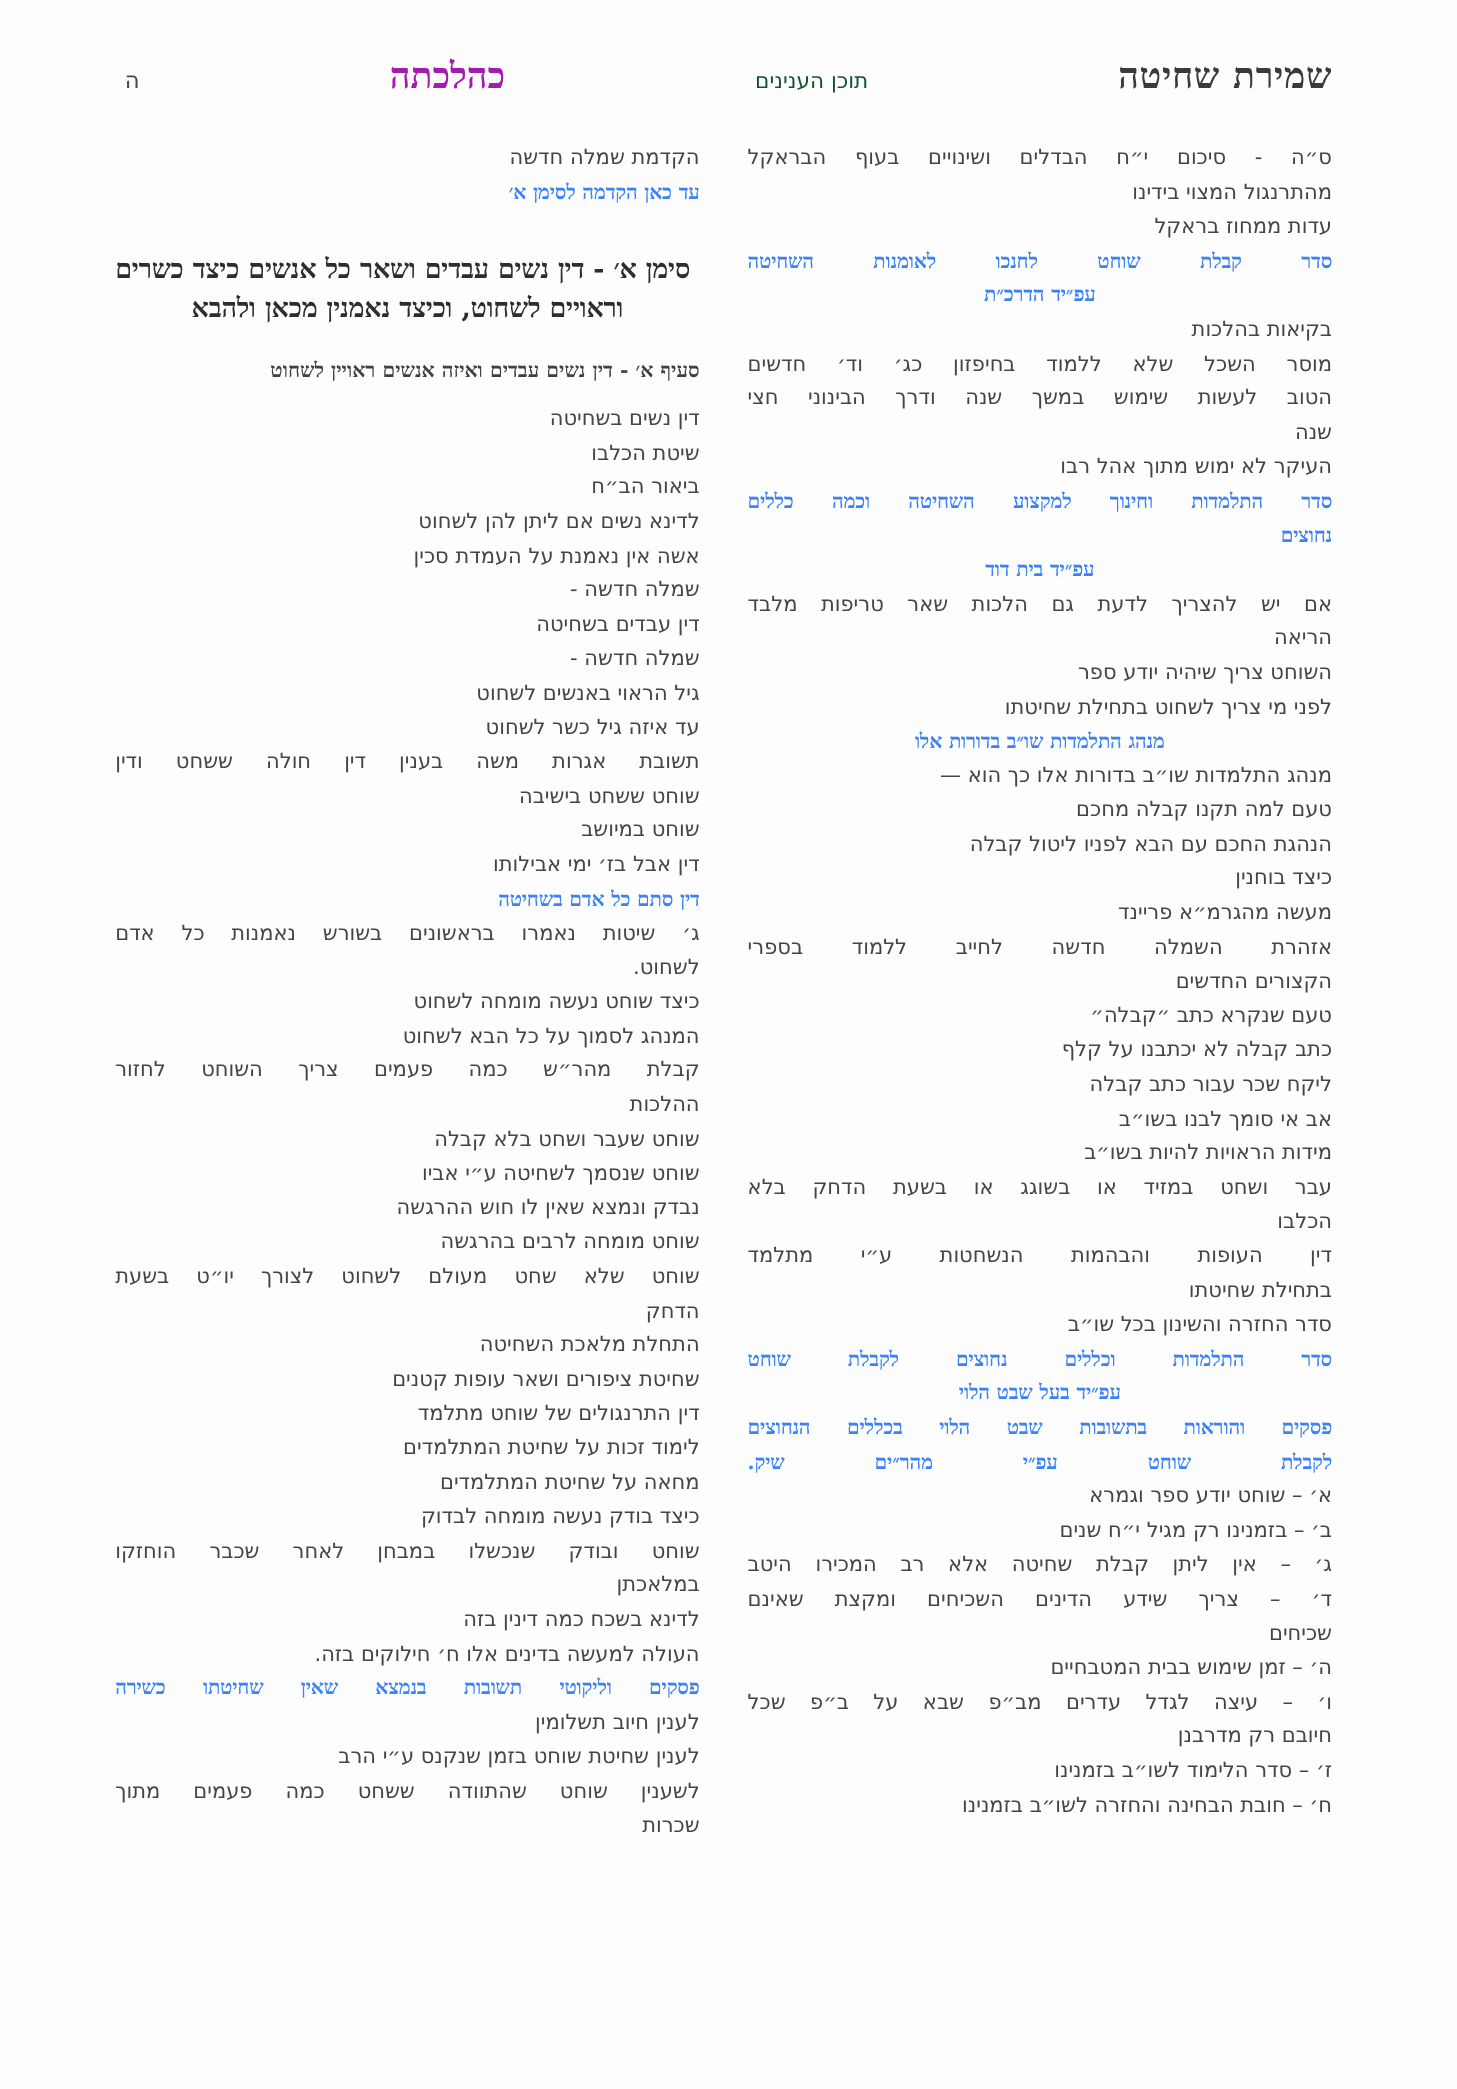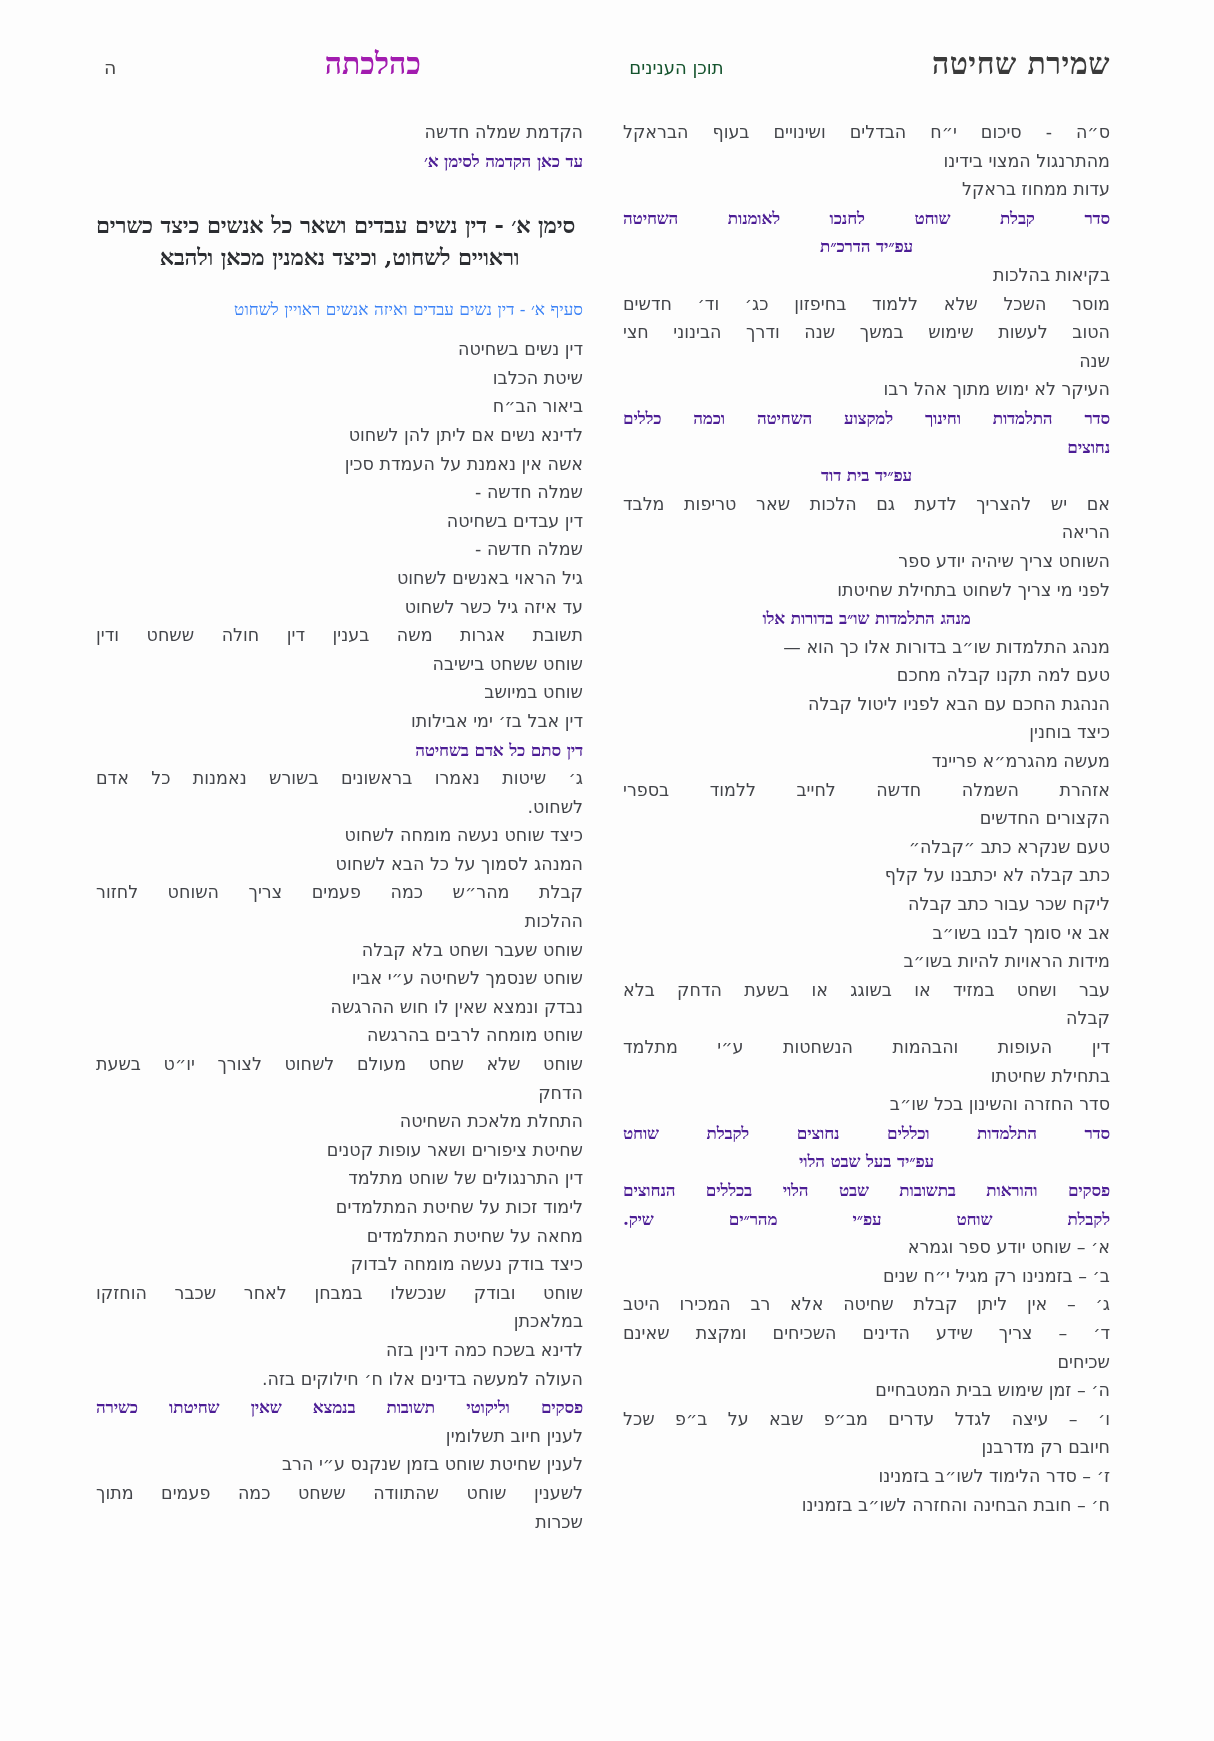--- a/index.html
+++ b/index.html
@@ -80,21 +80,21 @@
     font-size: 17.5px;
     line-height: 28.6px;
     text-align: justify;
     text-align-last: right;
     color: #43454a;
     margin: 0;
     white-space: pre-wrap;
   }
   .toc-line.bold {
     font-weight: bold;
-    color: #4c1d95;
+    color: #3b82f6;
     font-family: "DejaVu Serif", "Liberation Serif", serif;
     font-size: 17px;
     letter-spacing: -0.2px;
   }
   .toc-line.center {
     text-align: left;
     text-align-last: center;
   }
   .toc-line.just {
     text-align: justify;
@@ -112,24 +112,24 @@
     font-size: 22.5px;
     line-height: 32px;
     color: #2b2d31;
     text-align: left;
     text-align-last: center;
     letter-spacing: -0.2px;
     margin: 0;
   }
   .seif-head {
     font-family: "DejaVu Serif", "Liberation Serif", serif;
-    font-weight: normal;
+    font-weight: bold;
     font-size: 17px;
     line-height: 28px;
-    color: #3b82f6;
+    color: #404040;
     text-align: justify;
     text-align-last: right;
     margin: 0;
   }
 </style>
 </head>
 <body>
 
 <div class="page">
 
@@ -167,21 +167,21 @@
         <p class="toc-line">כיצד בוחנין</p>
         <p class="toc-line">מעשה מהגרמ״א פריינד</p>
         <p class="toc-line just">אזהרת השמלה חדשה לחייב ללמוד בספרי</p>
         <p class="toc-line">הקצורים החדשים</p>
         <p class="toc-line">טעם שנקרא כתב ״קבלה״</p>
         <p class="toc-line">כתב קבלה לא יכתבנו על קלף</p>
         <p class="toc-line">ליקח שכר עבור כתב קבלה</p>
         <p class="toc-line">אב אי סומך לבנו בשו״ב</p>
         <p class="toc-line">מידות הראויות להיות בשו״ב</p>
         <p class="toc-line just">עבר ושחט במזיד או בשוגג או בשעת הדחק בלא</p>
-        <p class="toc-line">קבלה</p>
+        <p class="toc-line">הכלבו</p>
         <p class="toc-line just">דין העופות והבהמות הנשחטות ע״י מתלמד</p>
         <p class="toc-line">בתחילת שחיטתו</p>
         <p class="toc-line">סדר החזרה והשינון בכל שו״ב</p>
         <p class="toc-line bold just">סדר התלמדות וכללים נחוצים לקבלת שוחט</p>
         <p class="toc-line bold center">עפ״יד בעל שבט הלוי</p>
         <p class="toc-line bold just">פסקים והוראות בתשובות שבט הלוי בכללים הנחוצים</p>
         <p class="toc-line bold just">לקבלת שוחט עפ״י מהר״ים שיק.</p>
         <p class="toc-line">א׳ – שוחט יודע ספר וגמרא</p>
         <p class="toc-line">ב׳ – בזמנינו רק מגיל י״ח שנים</p>
         <p class="toc-line just">ג׳ – אין ליתן קבלת שחיטה אלא רב המכירו היטב</p>

